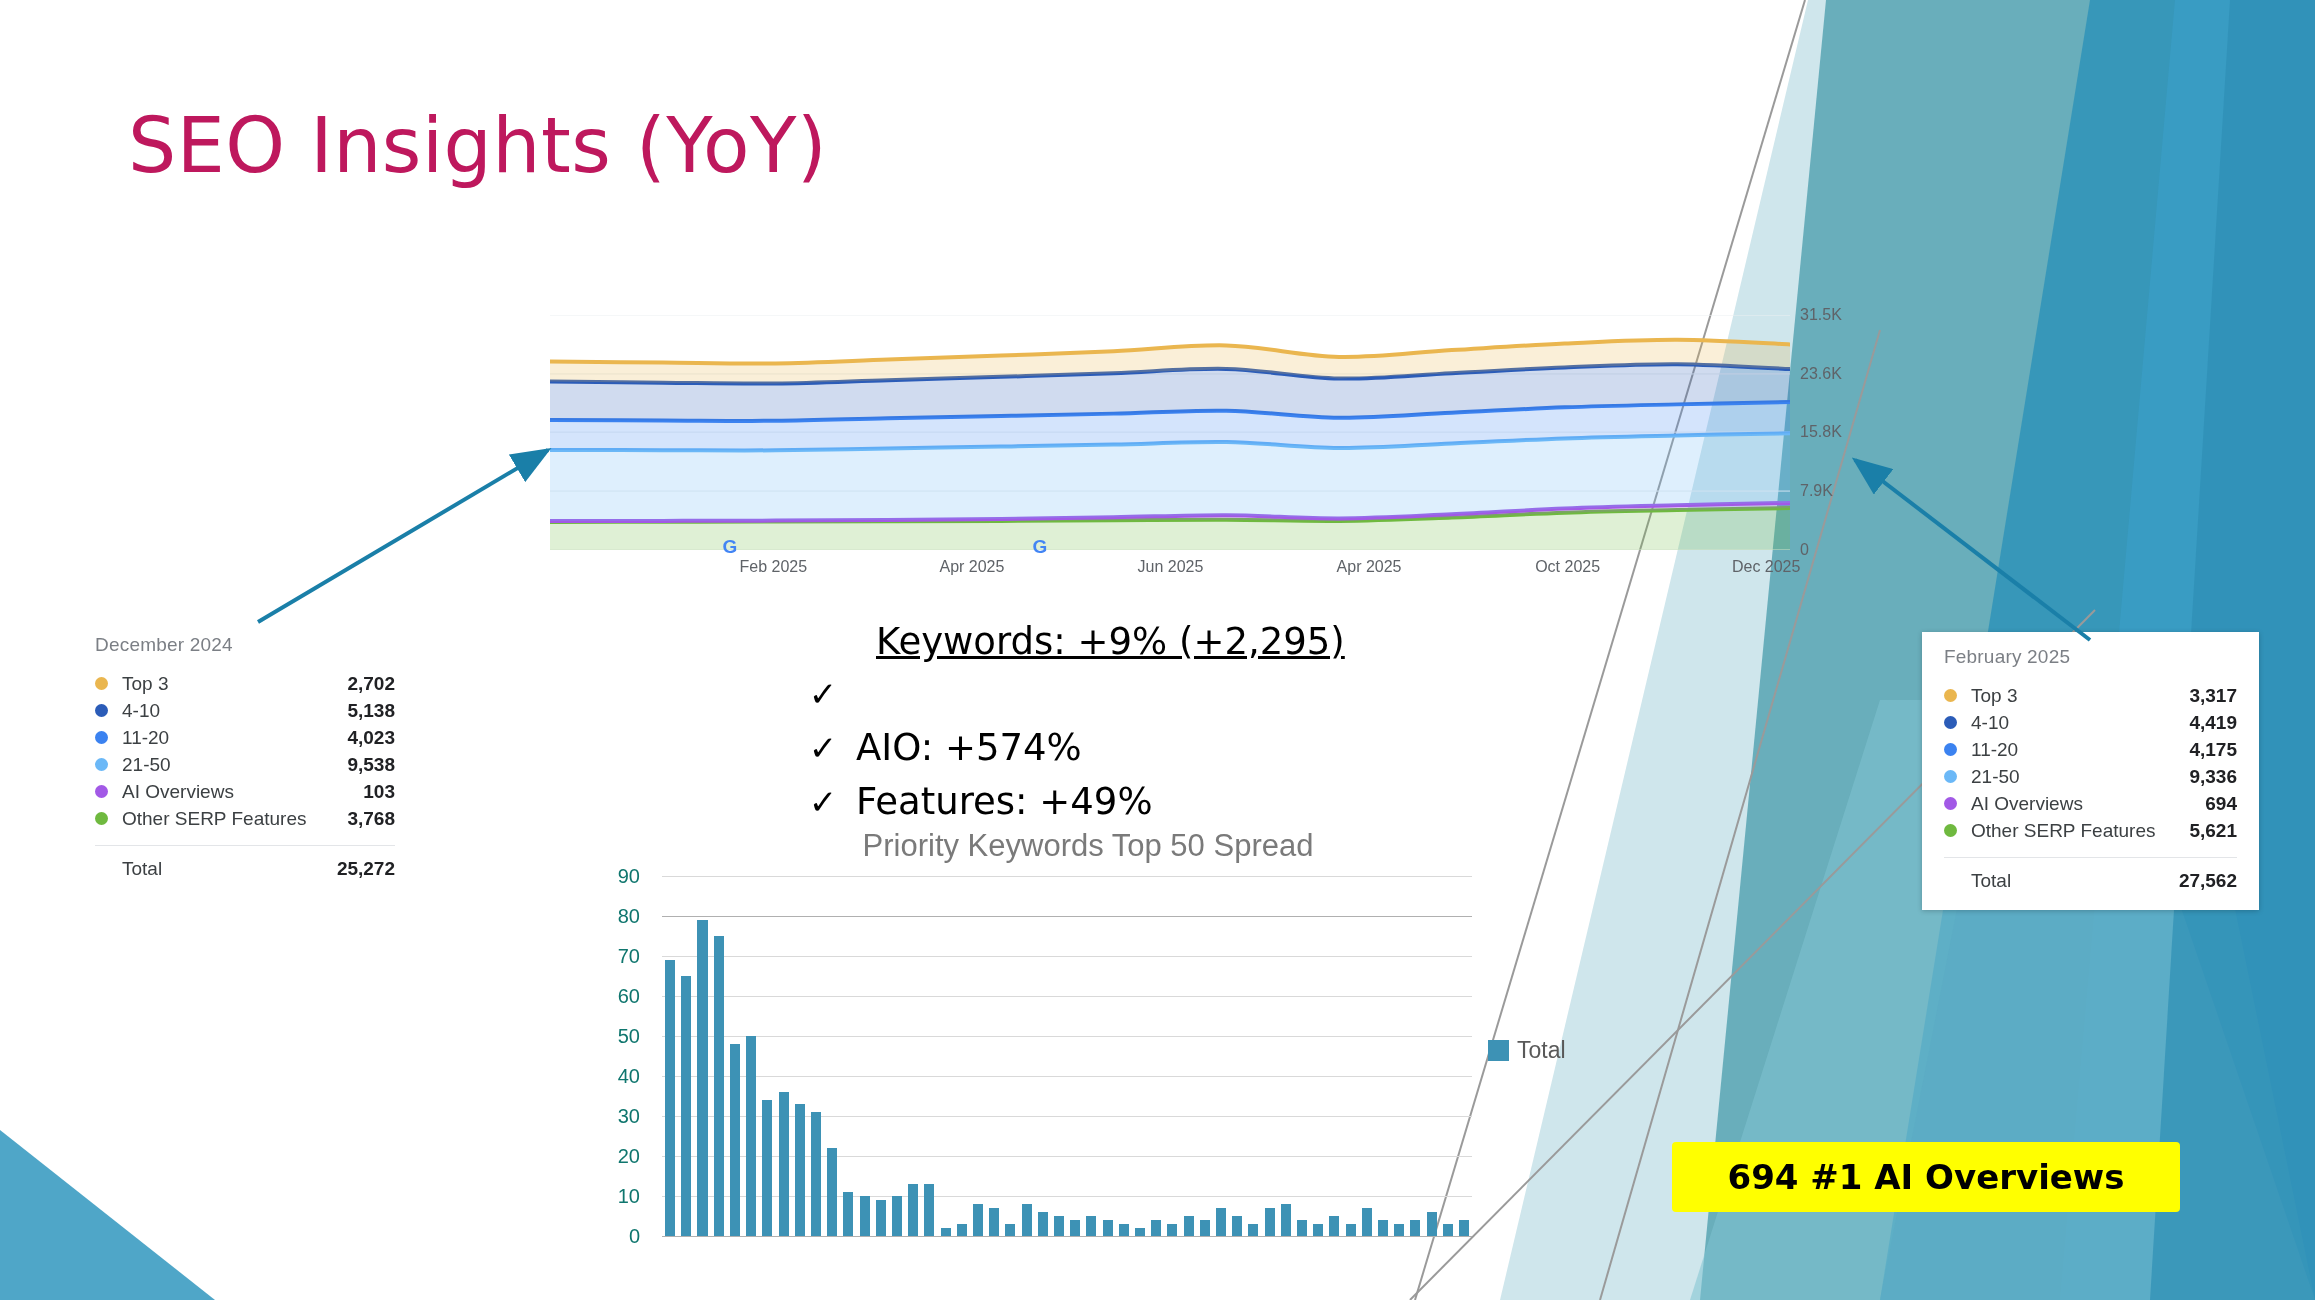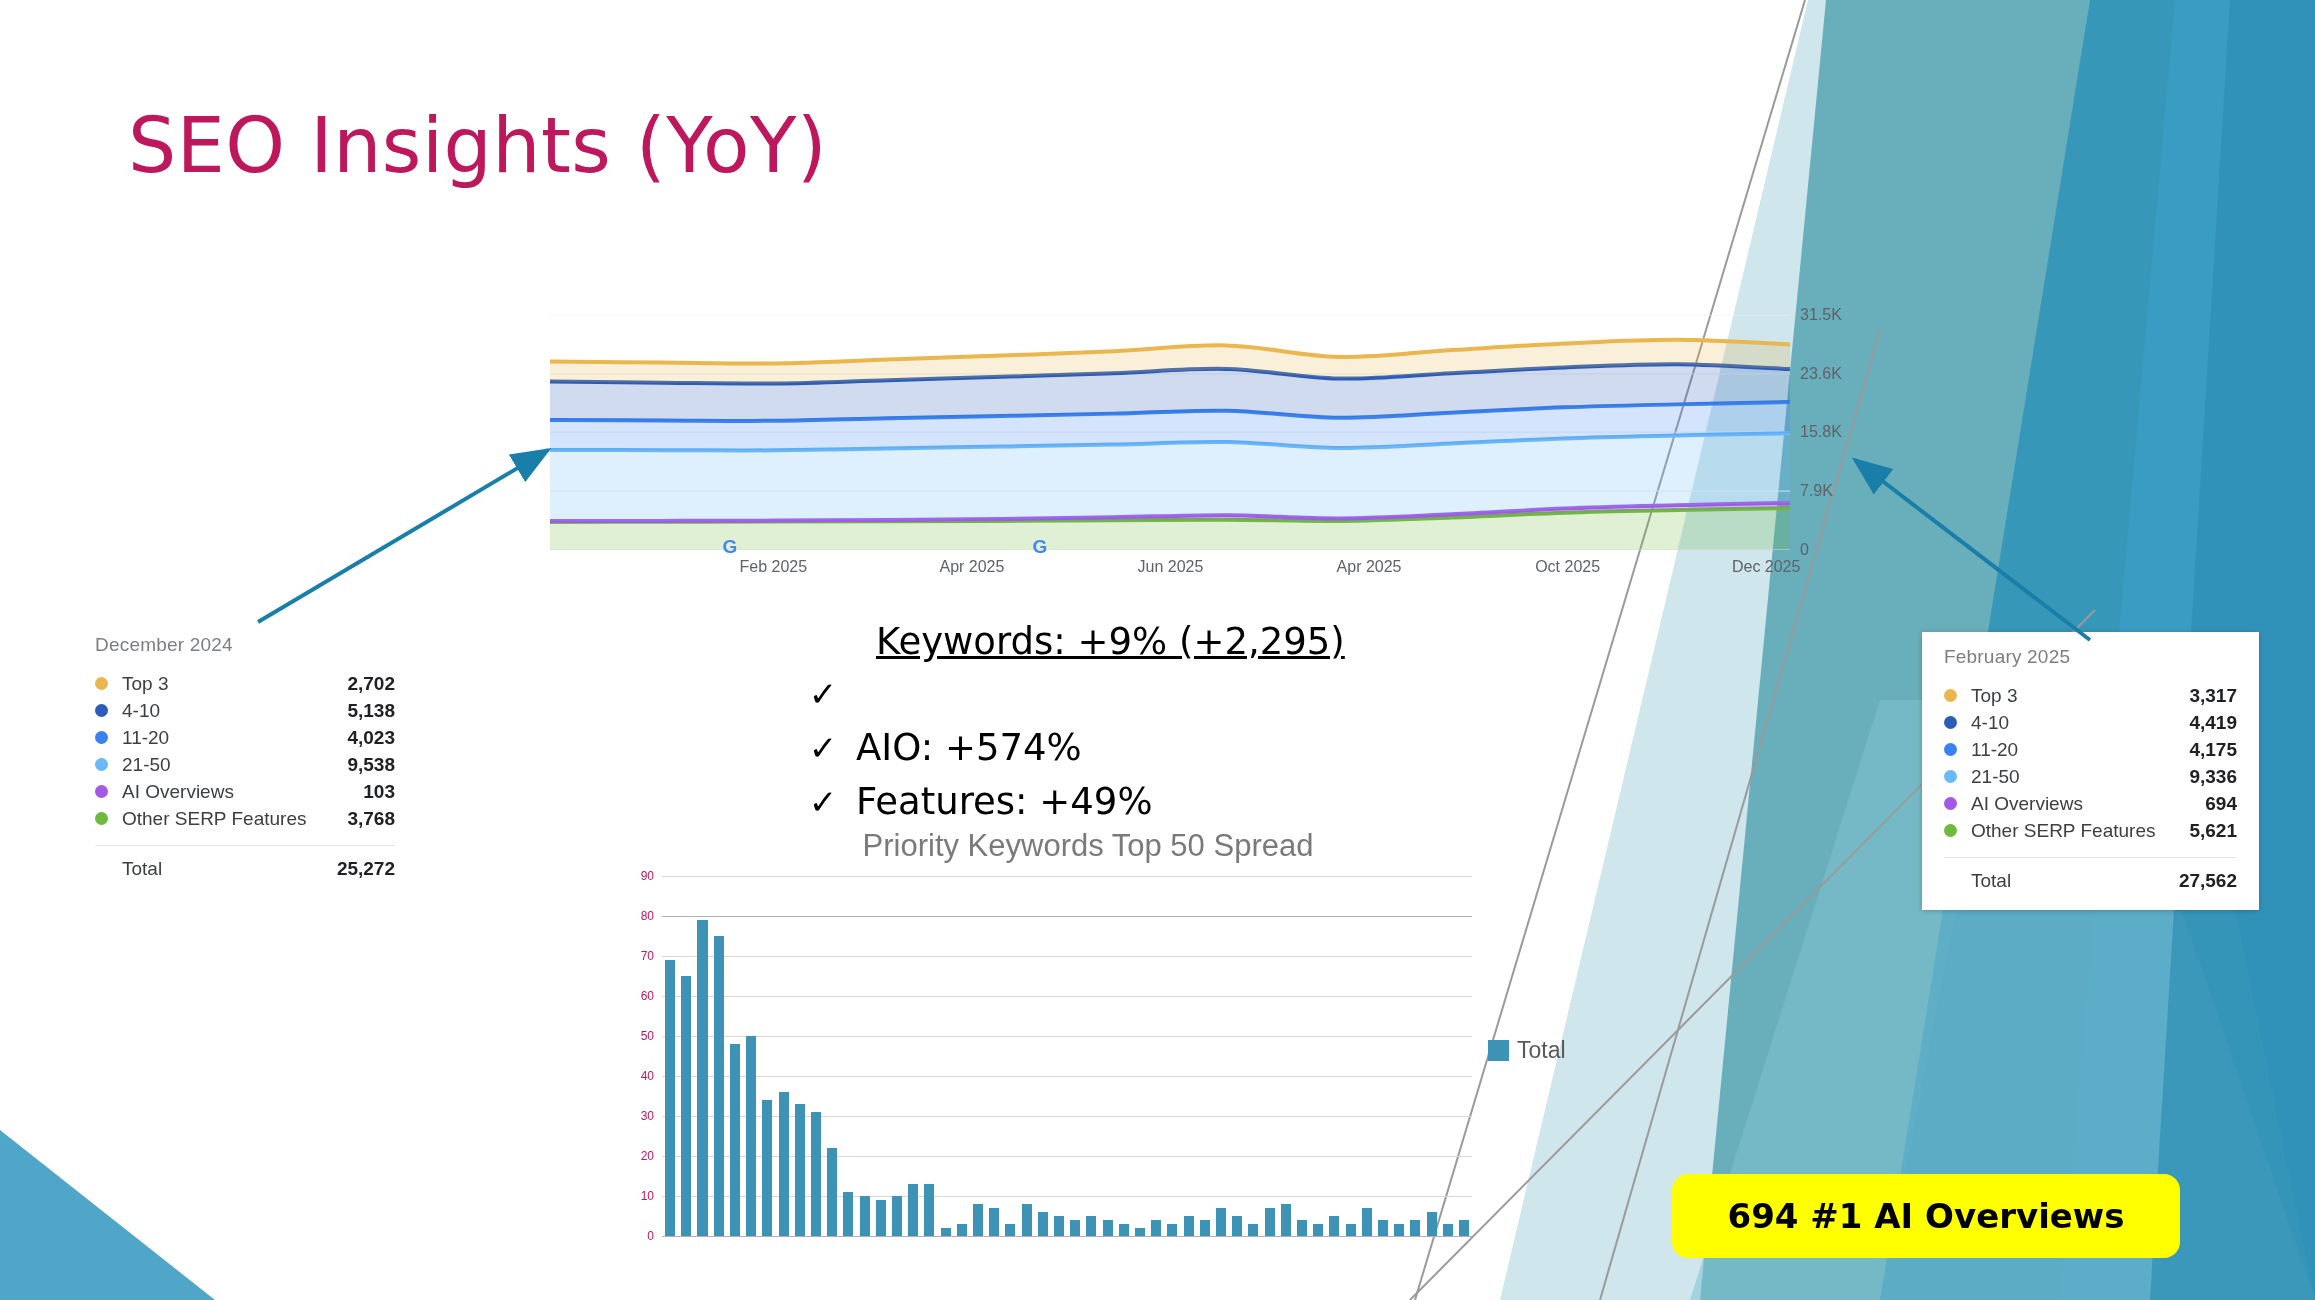--- a/index.html
+++ b/index.html
@@ -53,37 +53,36 @@
   #center-text .ct-item{display:flex;align-items:baseline;}
   #center-text .ct-check{width:66px;flex:0 0 66px;text-align:center;font-size:34px;}
 
   
   #bar-title{
     position:absolute;left:838px;top:828px;width:500px;text-align:center;
     font-size:31px;color:#7a7a7a;white-space:nowrap;
   }
   #barchart{position:absolute;left:612px;top:876px;width:860px;height:360px;}
   .bc-yaxis{position:absolute;left:0;top:0;width:42px;height:360px;}
-  .bc-ylab{position:absolute;right:0;font-size:12px;color:#be185d;transform:translateY(-50%);white-space:nowrap;}
+  .bc-ylab{position:absolute;right:14px;font-size:20px;color:#0f766e;transform:translateY(-50%);white-space:nowrap;}
   .bc-plot{position:absolute;left:50px;top:0;right:0;bottom:0;}
   .bc-grid{position:absolute;left:0;right:0;height:1px;background:#d9d9d9;}
   .bc-bars{position:absolute;left:0;right:0;bottom:0;top:0;display:flex;align-items:flex-end;gap:0;}
   .bc-barcell{flex:1 1 0;display:flex;justify-content:center;align-items:flex-end;height:100%;}
   .bc-bar{width:62%;background:#3d92b5;}
   #bc-legend{position:absolute;left:1488px;top:1037px;display:flex;align-items:center;font-size:23px;color:#595959;}
   #bc-legend .sw{width:21px;height:21px;background:#3d92b5;margin-right:8px;}
 
   
   #highlight{
-    position:absolute;left:1672px;top:1142px;width:508px;height:84px;
-    background:#ffff00;border-radius:16px;
+    position:absolute;left:1672px;top:1142px;width:508px;height:70px;
+    background:#ffff00;border-radius:4px;
     display:flex;align-items:center;justify-content:center;
     font-size:34px;font-weight:bold;color:#000;white-space:nowrap;
     font-family:"DejaVu Sans","Liberation Sans",sans-serif;
-    margin-top:32px;
   }
 
   
   .arrow-svg{position:absolute;pointer-events:none;}
 </style>
 </head>
 <body>
 
 <div id="slide">
 

